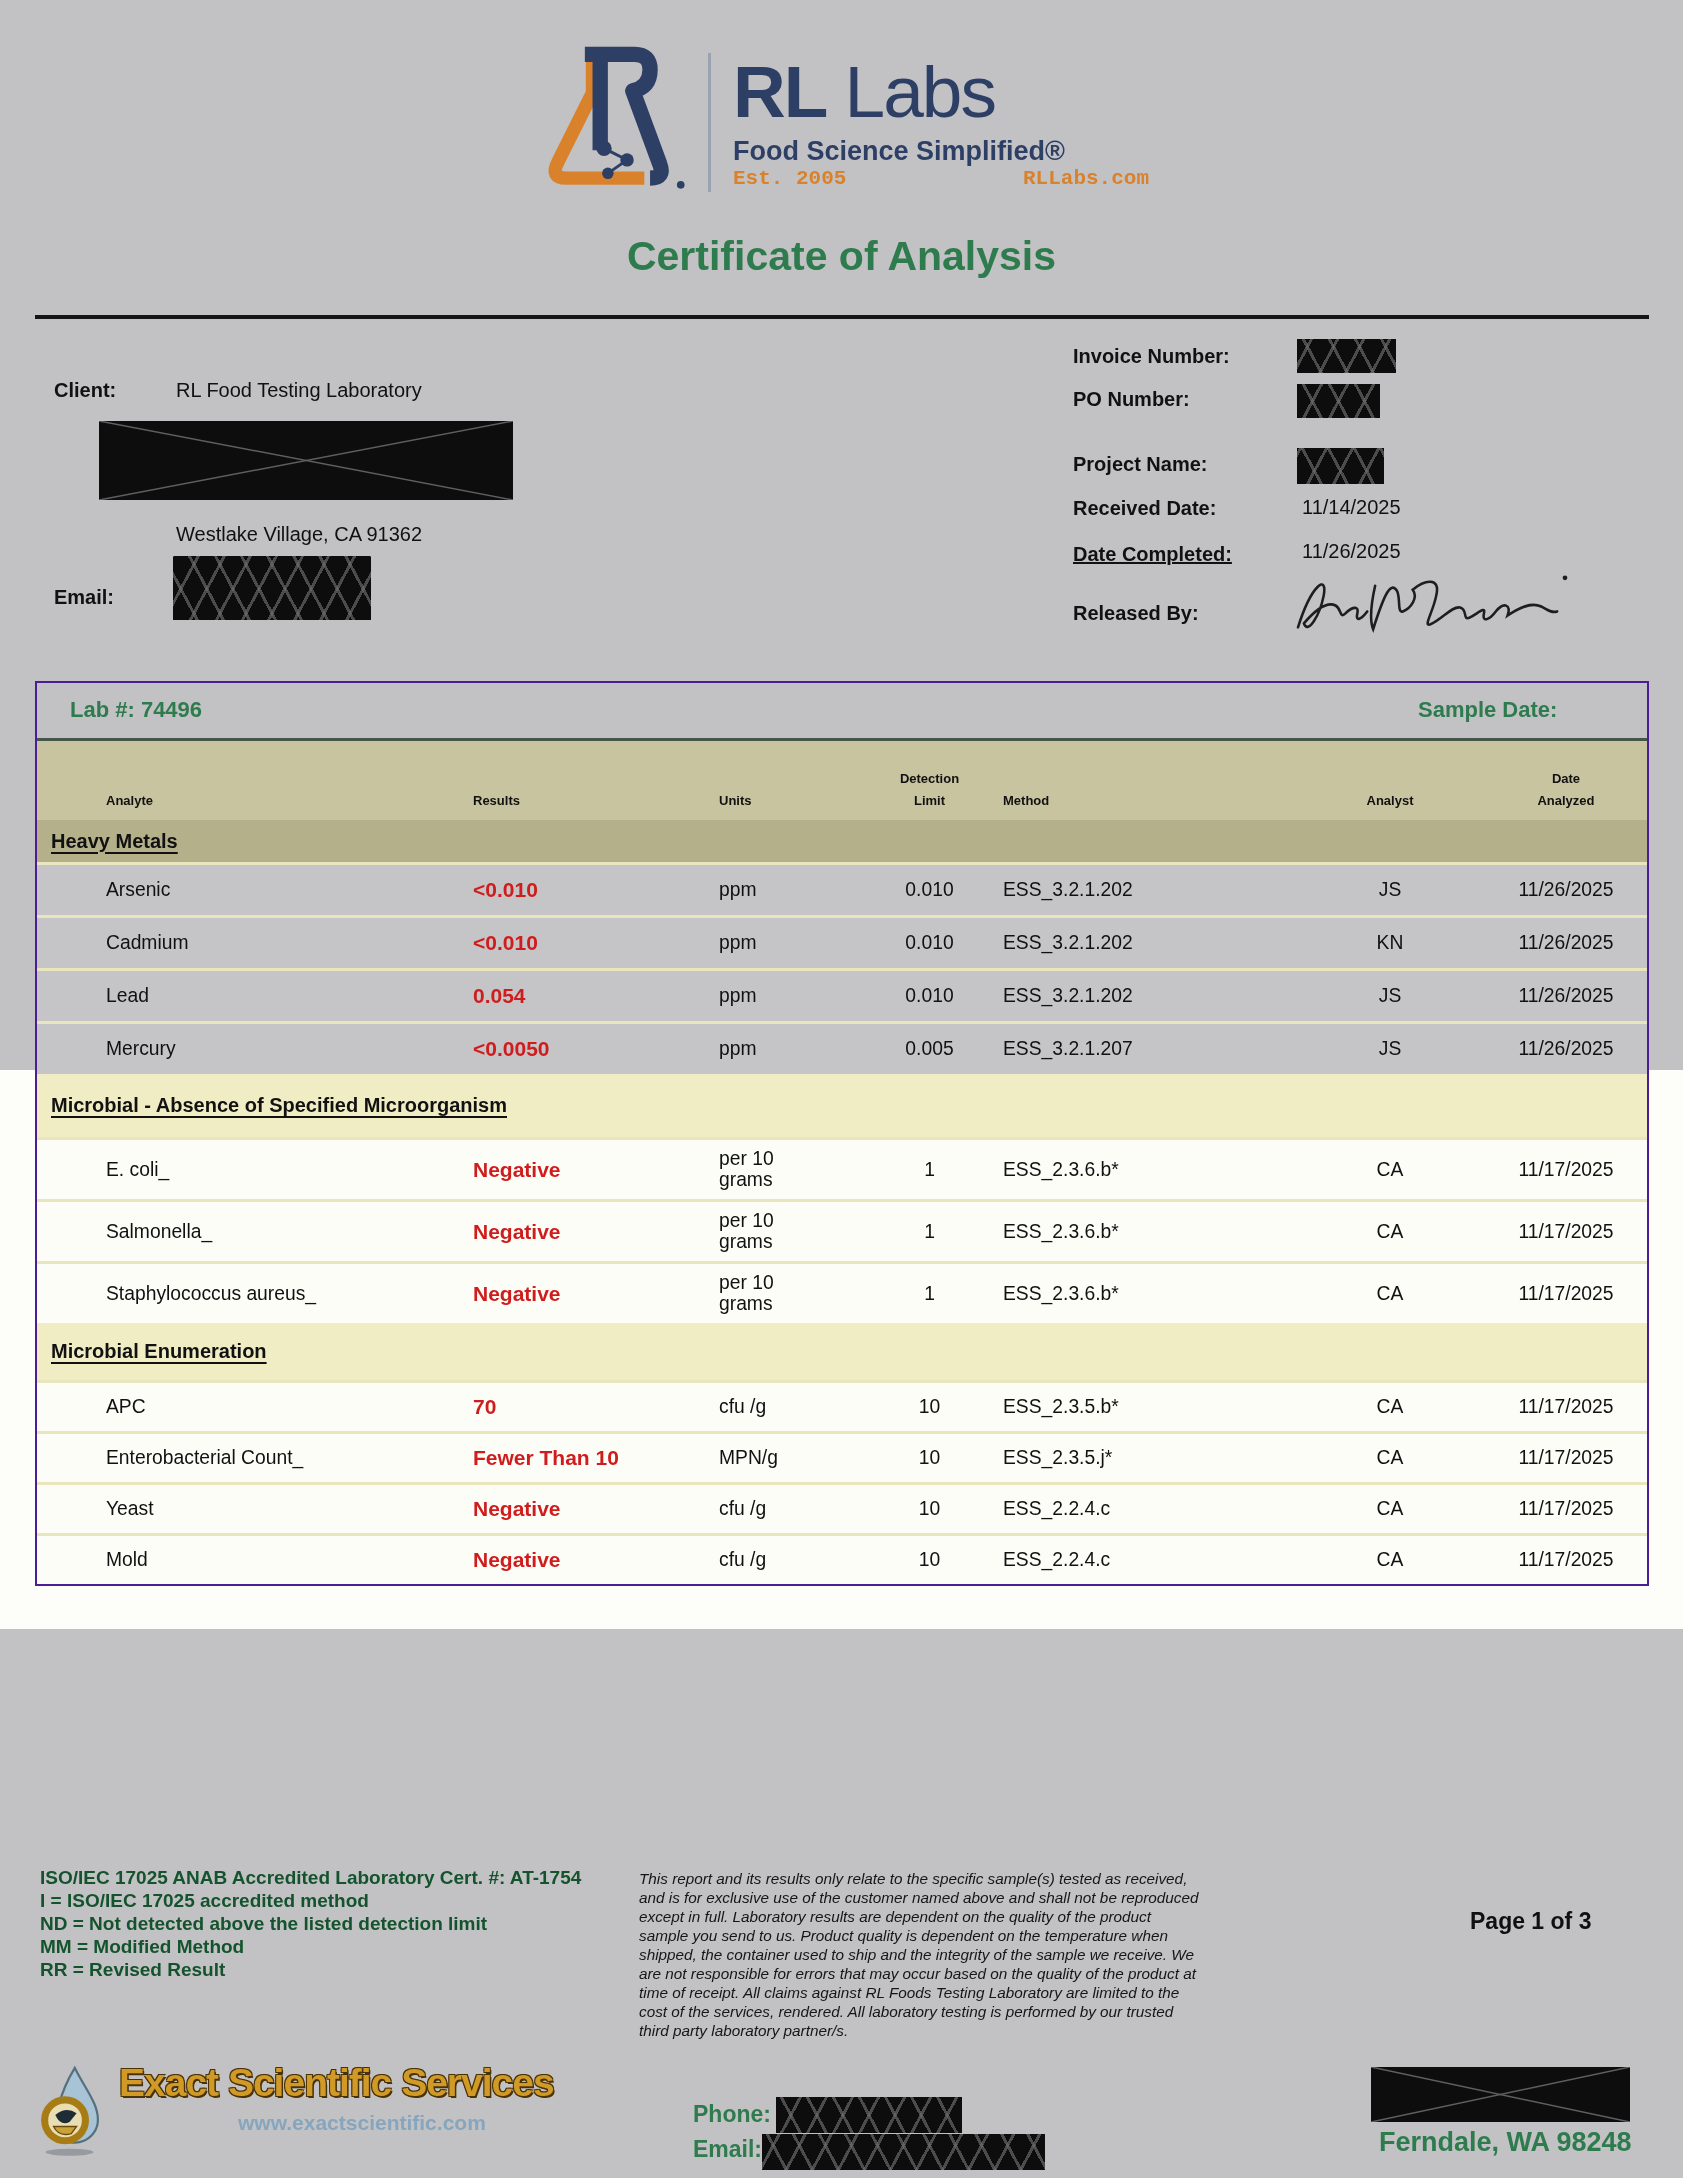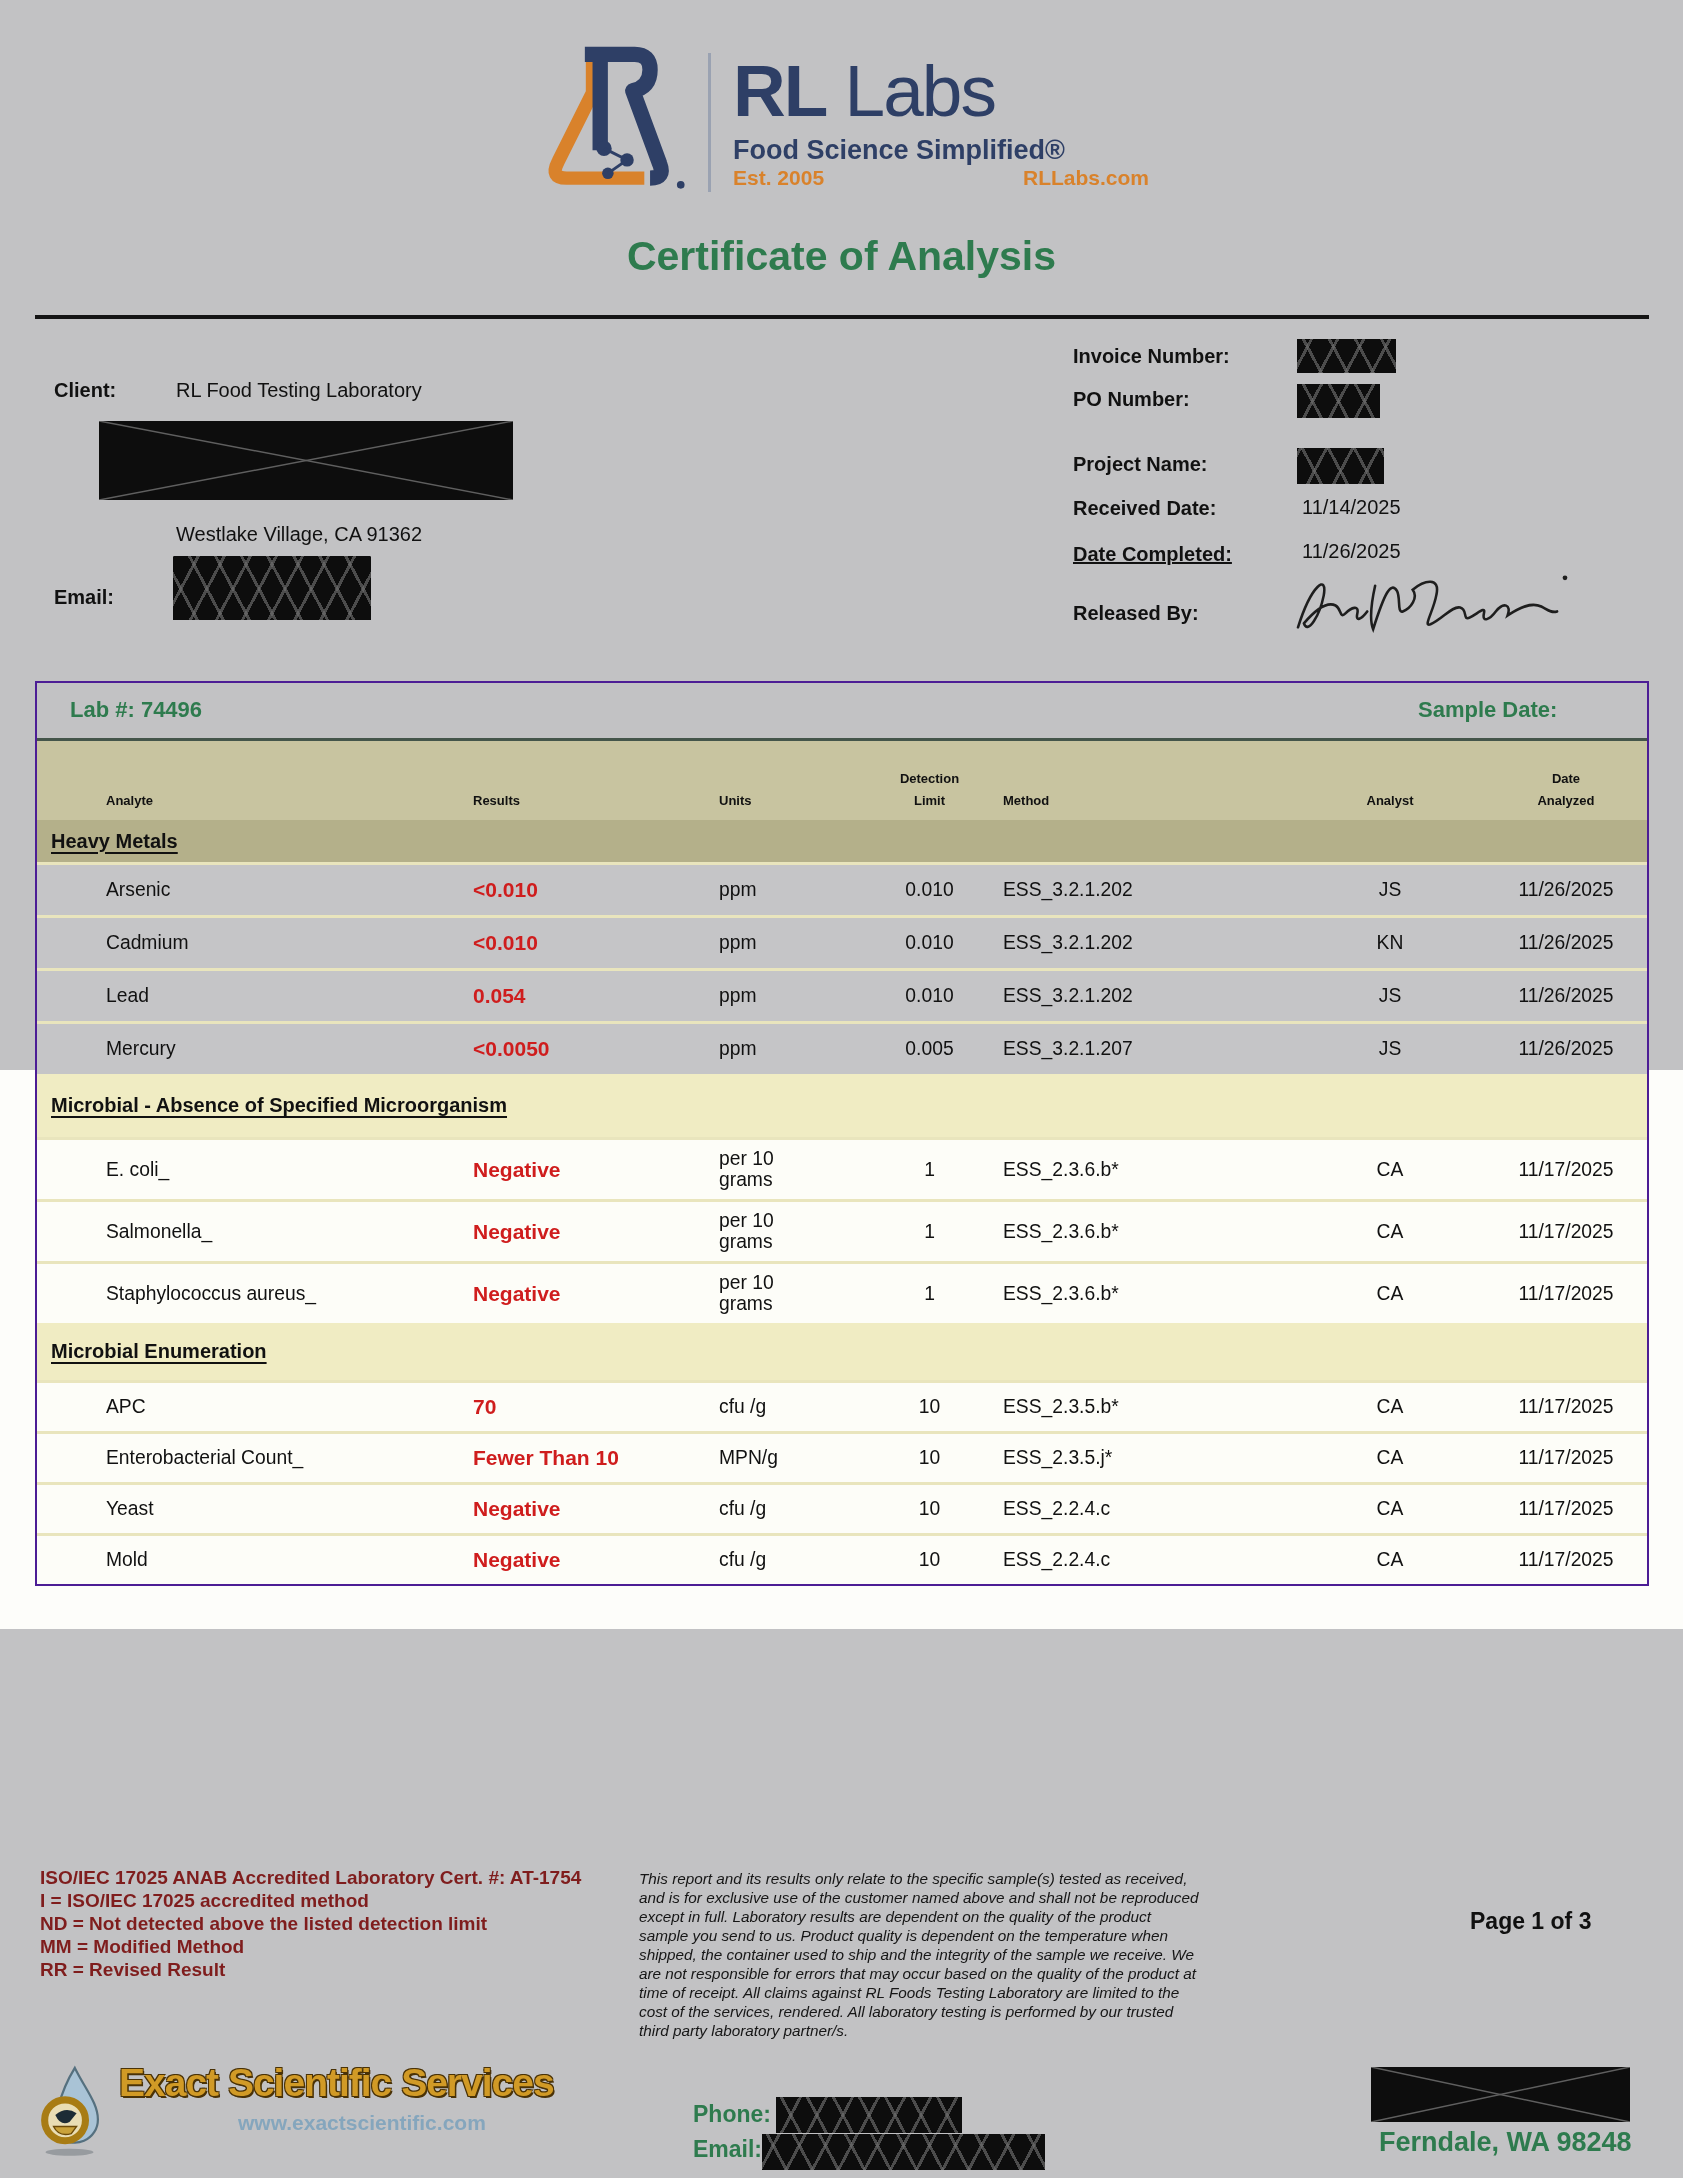--- a/index.html
+++ b/index.html
@@ -8,21 +8,21 @@
   .band-white{position:absolute;left:0;top:1070px;width:1683px;height:559px;background:#fdfdfa;z-index:0;}
   .layer{position:absolute;z-index:1;}
 
   
   .brand{left:535px;top:38px;width:634px;height:168px;display:flex;align-items:center;}
   .brand-divider{width:3px;height:139px;background:#9aa2b2;margin:0 22px 0 10px;}
   .brand-text{display:flex;flex-direction:column;}
   .brand-name{color:#2e3f66;font-size:73px;line-height:73px;letter-spacing:-2px;}
   .brand-name b{font-weight:800;}
   .brand-tagline{color:#2e3f66;font-weight:bold;font-size:27px;margin-top:8px;}
-  .brand-meta{display:flex;justify-content:space-between;width:416px;margin-top:0;}
+  .brand-meta{display:flex;justify-content:space-between;width:416px;margin-top:0;font-family:Liberation Mono, monospace;}
   .brand-meta span{color:#d9822b;font-weight:bold;font-size:21px;}
 
   .coa-title{left:0;top:233px;width:1683px;text-align:center;color:#2e7b4e;font-weight:800;font-size:41px;letter-spacing:0;}
   .rule{left:35px;top:315px;width:1614px;height:4px;background:#151515;}
 
   
   .lbl{font-weight:bold;font-size:20px;color:#111;}
   .val{font-size:20px;color:#111;}
   .redact{background:#0d0d0d;position:absolute;}
   .redact svg{position:absolute;inset:0;width:100%;height:100%;}
@@ -57,21 +57,21 @@
   .cell-results{font-weight:bold;color:#cf1d1d;font-size:21px;}
   .cell-units{padding-left:8px;}
   .cell-units span{display:inline-block;max-width:83px;line-height:21px;}
   .cell-detection{text-align:center;}
   .cell-method{padding-left:4px;}
   .cell-analyst{text-align:center;}
   .cell-date{text-align:center;}
 
   
   .legend{left:40px;top:1866px;width:594px;}
-  .legend div{font-weight:bold;font-size:19px;color:#7f1d1d;line-height:23px;}
+  .legend div{font-weight:bold;font-size:19px;color:#14532d;line-height:23px;}
   .disclaimer{left:639px;top:1869px;width:564px;font-style:italic;font-size:15.3px;line-height:19px;color:#161616;}
   .pageno{left:1470px;top:1908px;font-weight:bold;font-size:23px;color:#101010;}
 
   
   .ess{left:34px;top:2061px;width:653px;height:109px;display:flex;}
   .ess-text{margin-left:14px;}
   .ess-name{color:#d19a26;font-weight:bold;font-size:39px;letter-spacing:-1px;
     text-shadow:1.5px 1.5px 0 #4a3206,-1px -1px 0 #4a3206,1px -1px 0 #4a3206,-1px 1px 0 #4a3206;}
   .ess-url{color:#85a6bd;font-weight:bold;font-size:21px;margin:6px 0 0 119px;}
   .contact-label{position:absolute;color:#2e7b4e;font-weight:bold;font-size:23px;}

